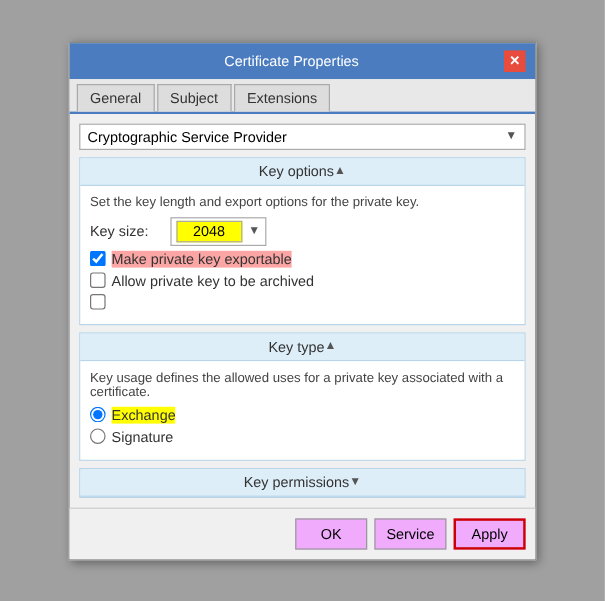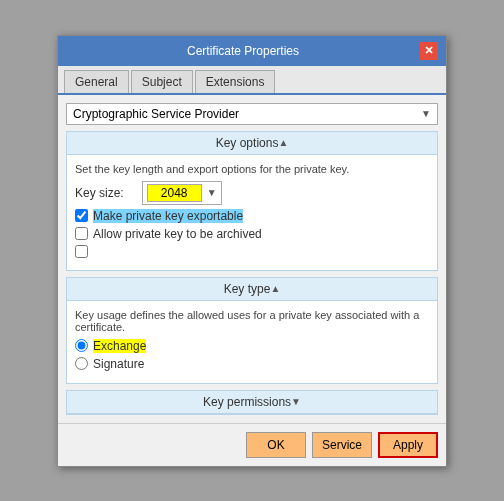--- a/index.html
+++ b/index.html
@@ -138,21 +138,21 @@
       display: flex;
       align-items: center;
       gap: 5px;
       margin-bottom: 4px;
     }
     .checkbox-label {
       font-size: 12px;
       color: #333;
     }
     .highlighted {
-      background: #7dd3fc;
+      background: #fca5a5;
     }
     input[type="checkbox"] {
       width: 13px;
       height: 13px;
       cursor: pointer;
     }
     .radio-row {
       display: flex;
       align-items: center;
       gap: 5px;
@@ -173,21 +173,21 @@
     .button-bar {
       display: flex;
       justify-content: flex-end;
       padding: 8px;
       gap: 6px;
       background: #f0f0f0;
       border-top: 1px solid #ccc;
     }
     .btn {
       padding: 4px 6px;
-      background: #fdba74;
+      background: #f0abfc;
       border: 1px solid #999;
       font-size: 12px;
       cursor: pointer;
       min-width: 60px;
     }
     .btn-apply {
       border: 2px solid #cc0000;
     }
     .key-size-val {
       background: #ffff00;

